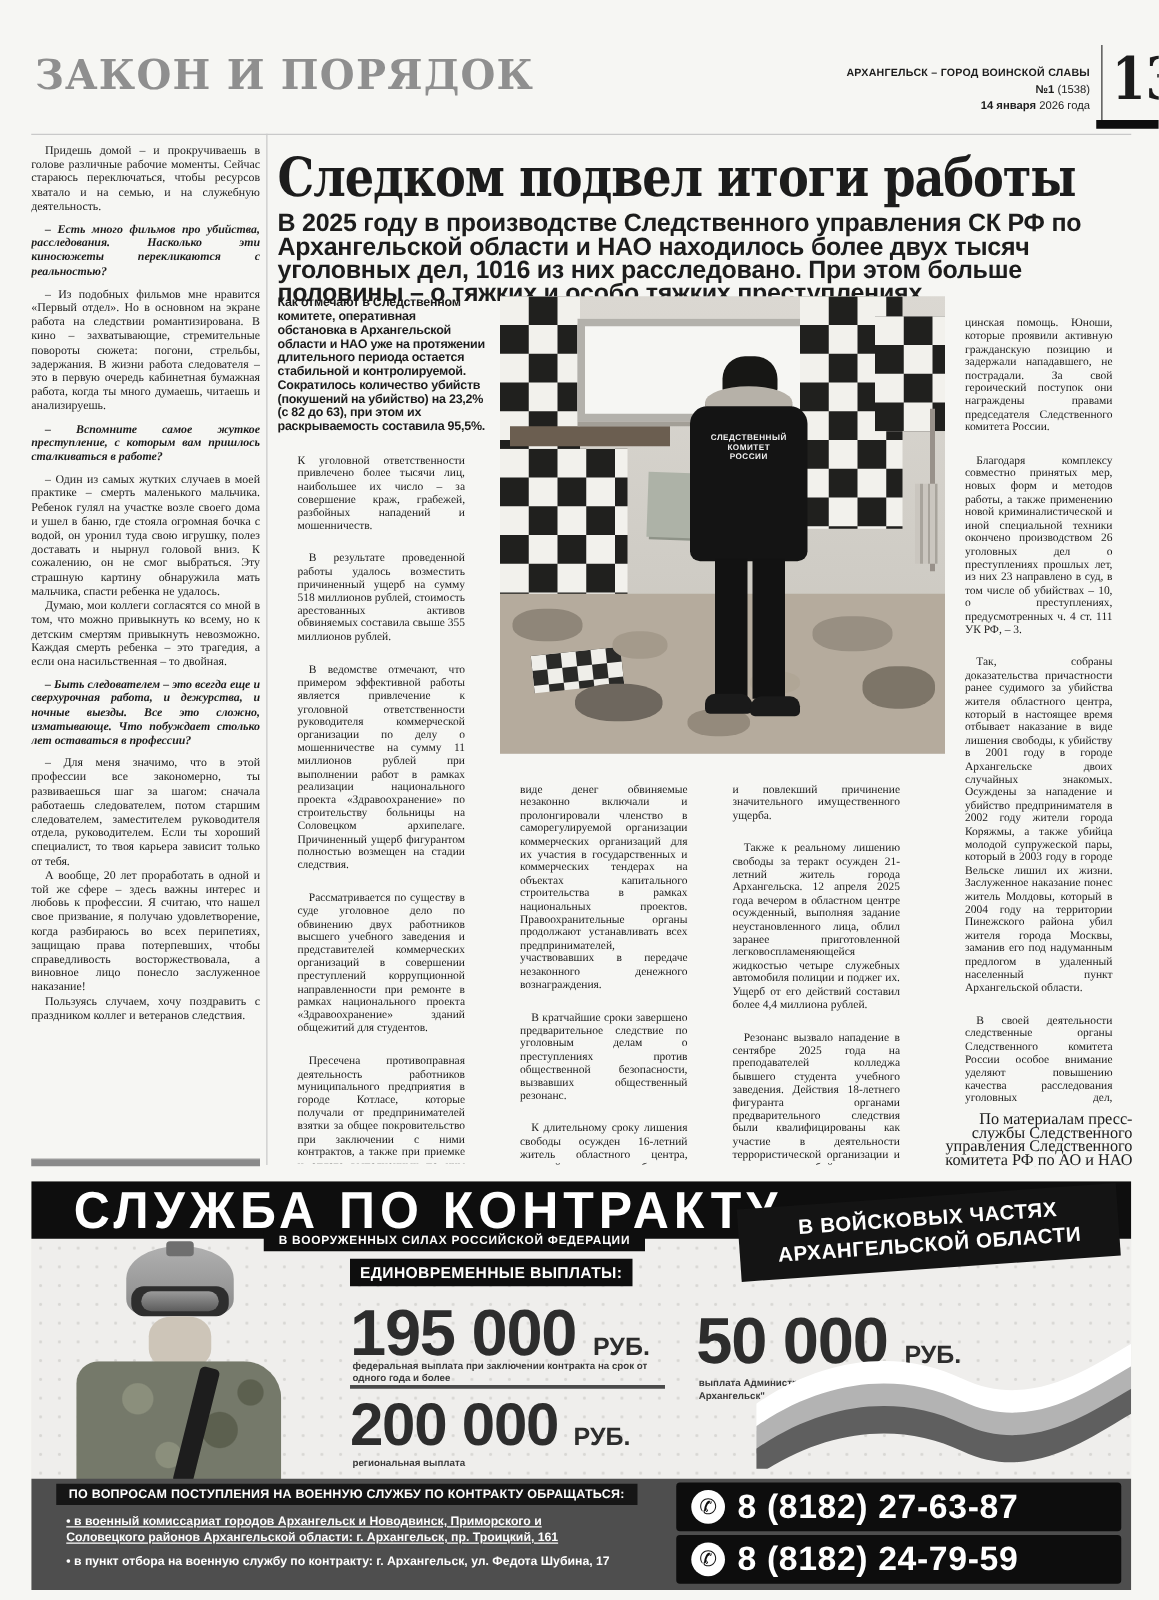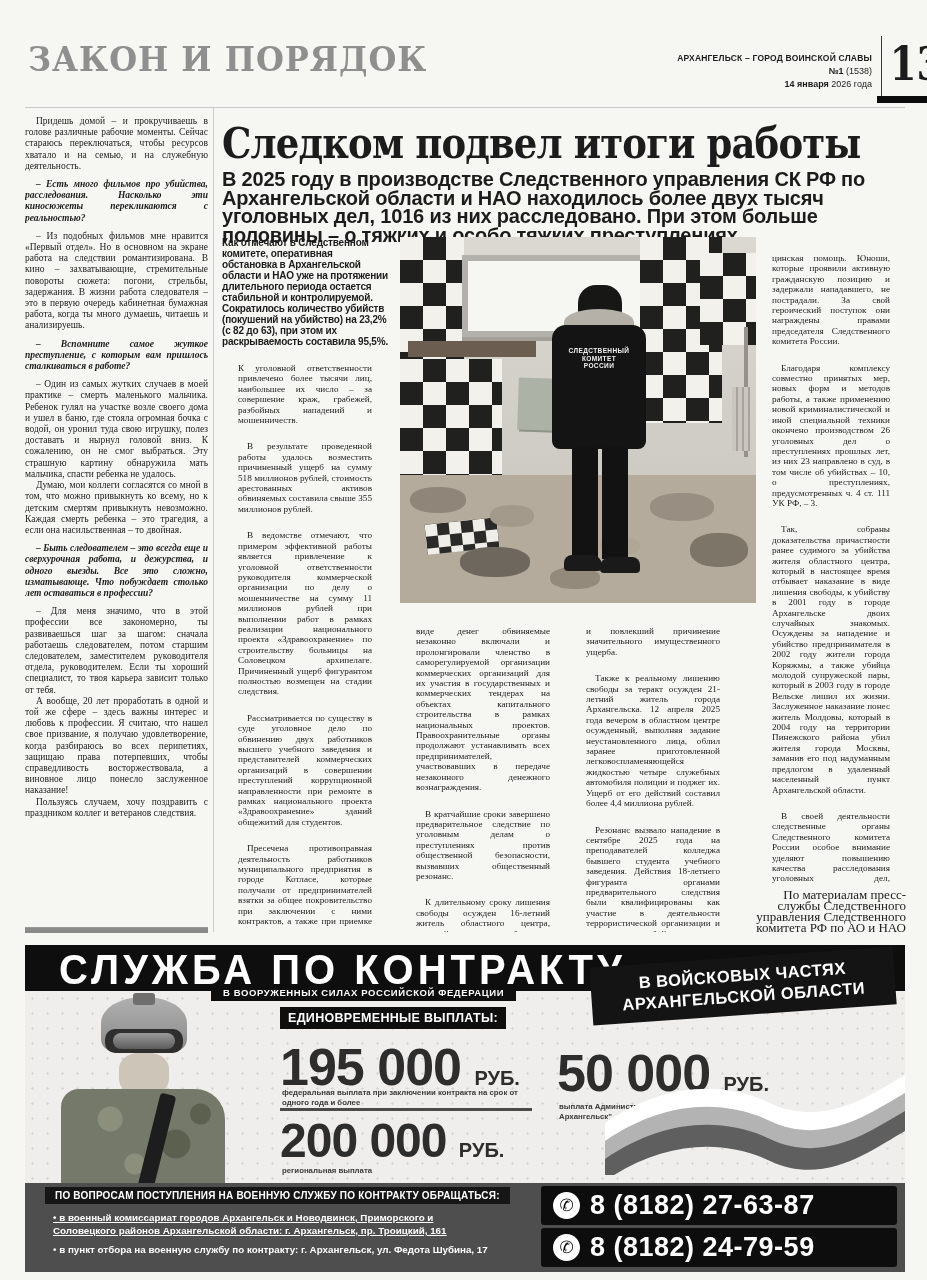--- a/index.html
+++ b/index.html
@@ -140,21 +140,21 @@
 <div class="abs rule-top"></div>
 <div class="abs rule-vert"></div>
 
 <div class="abs interview">
   <p class="first">Придешь домой – и прокручиваешь в голове различные рабочие моменты. Сейчас стараюсь переключаться, чтобы ресурсов хватало и на семью, и на служебную деятельность.</p>
   <p class="q gap">– Есть много фильмов про убийства, расследования. Насколько эти киносюжеты перекликаются с реальностью?</p>
   <p class="gap">– Из подобных фильмов мне нравится «Первый отдел». Но в основном на экране работа на следствии романтизирована. В кино – захватывающие, стремительные повороты сюжета: погони, стрельбы, задержания. В жизни работа следователя – это в первую очередь кабинетная бумажная работа, когда ты много думаешь, читаешь и анализируешь.</p>
   <p class="q gap">– Вспомните самое жуткое преступление, с которым вам пришлось сталкиваться в работе?</p>
   <p class="gap">– Один из самых жутких случаев в моей практике – смерть маленького мальчика. Ребенок гулял на участке возле своего дома и ушел в баню, где стояла огромная бочка с водой, он уронил туда свою игрушку, полез доставать и нырнул головой вниз. К сожалению, он не смог выбраться. Эту страшную картину обнаружила мать мальчика, спасти ребенка не удалось.</p>
   <p>Думаю, мои коллеги согласятся со мной в том, что можно привыкнуть ко всему, но к детским смертям привыкнуть невозможно. Каждая смерть ребенка – это трагедия, а если она насильственная – то двойная.</p>
-  <p class="q gap">– Быть следователем – это всегда еще и сверхурочная работа, и дежурства, и одного выезды. Все это сложно, изматывающе. Что побуждает столько лет оставаться в профессии?</p>
+  <p class="q gap">– Быть следователем – это всегда еще и сверхурочная работа, и дежурства, и ночные выезды. Все это сложно, изматывающе. Что побуждает столько лет оставаться в профессии?</p>
   <p class="gap">– Для меня значимо, что в этой профессии все закономерно, ты развиваешься шаг за шагом: сначала работаешь следователем, потом старшим следователем, заместителем руководителя отдела, руководителем. Если ты хороший специалист, то твоя карьера зависит только от тебя.</p>
   <p>А вообще, 20 лет проработать в одной и той же сфере – здесь важны интерес и любовь к профессии. Я считаю, что нашел свое призвание, я получаю удовлетворение, когда разбираюсь во всех перипетиях, защищаю права потерпевших, чтобы справедливость восторжествовала, а виновное лицо понесло заслуженное наказание!</p>
   <p>Пользуясь случаем, хочу поздравить с праздником коллег и ветеранов следствия.</p>
 </div>
 <div class="abs interview-rule"></div>
 
 <div class="abs headline">Следком подвел итоги работы</div>
 <div class="abs subhead">В 2025 году в производстве Следственного управления СК РФ по Архангельской области и НАО находилось более двух тысяч уголовных дел, 1016 из них расследовано. При этом больше половины – о тяжких и особо тяжких преступлениях</div>
 
 <div class="abs bodycol col2">

